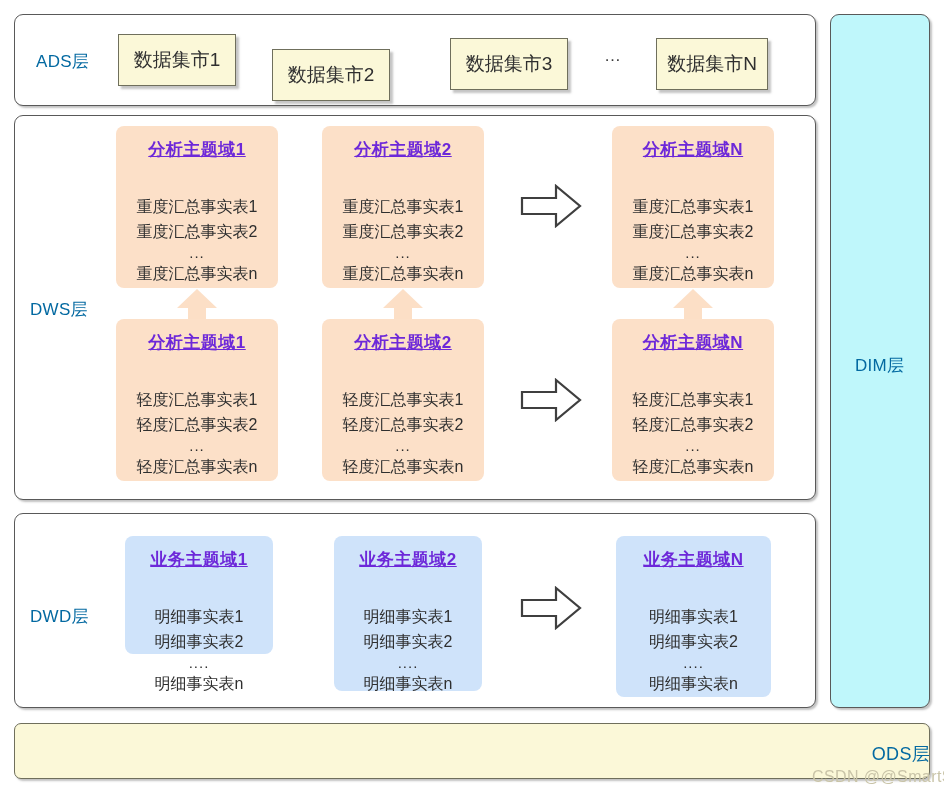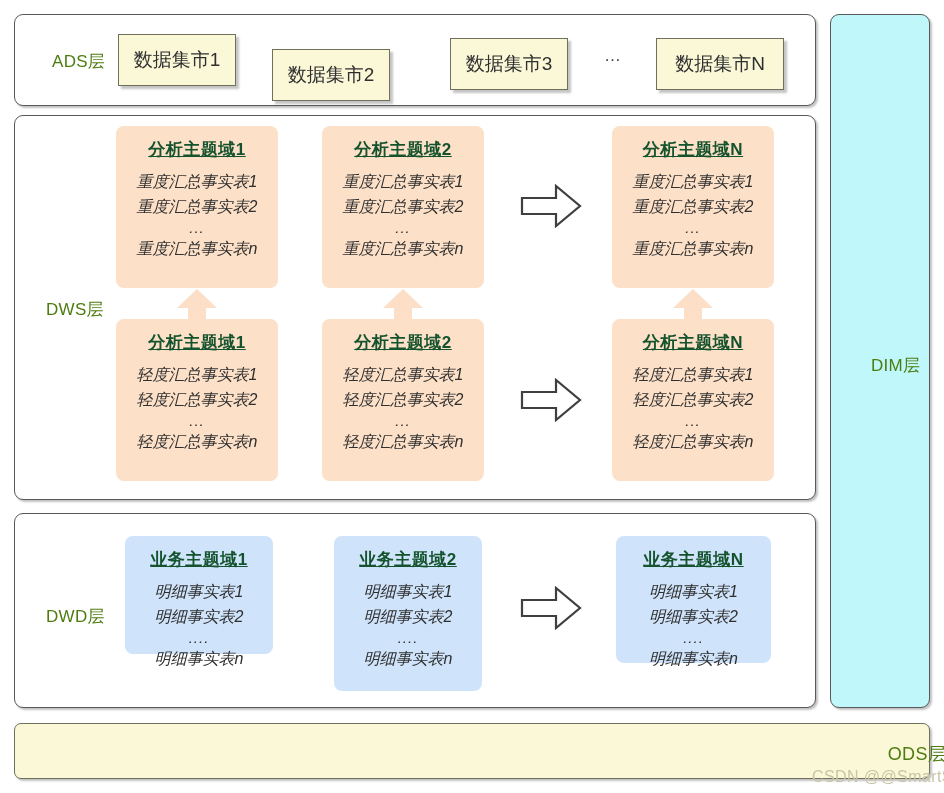--- a/index.html
+++ b/index.html
@@ -27,24 +27,23 @@
     position: absolute;
     box-sizing: border-box;
     border: 1.6px solid #595959;
     border-radius: 9px;
     background: #ffffff;
     box-shadow: 2px 2px 2px rgba(120,120,120,0.45);
   }
   .layer-label {
     position: absolute;
     font-size: 17px;
-    color: #4d7c0f;
+    color: #0369a1;
     letter-spacing: 0.3px;
     white-space: nowrap;
-    margin-left: 16px;
   }
 
   
   #ads-layer {
     left: 14px; top: 14px;
     width: 802px; height: 92px;
   }
   #ads-label { left: 36px; top: 50px; }
   .mart-box {
     position: absolute;
@@ -109,31 +108,30 @@
   }
   .card.heavy, .card.light {
     background: #fce0c8;
   }
   .card.detail {
     background: #cfe3fa;
   }
   .card-title {
     font-size: 17px;
     font-weight: bold;
-    color: #14532d;
+    color: #6d28d9;
     text-decoration: underline;
     letter-spacing: 0.5px;
     line-height: 20px;
   }
   .card-lines {
-    margin-top: 9px;
+    margin-top: 34px;
     font-size: 16px;
     color: #2f2f2f;
     line-height: 25px;
-    font-style: italic;
   }
   .card-lines .dots {
     display: block;
     line-height: 17px;
     font-size: 15px;
     letter-spacing: 1px;
     color: #2f2f2f;
   }
 
   
@@ -176,21 +174,21 @@
 
 <div id="canvas">
 
   <div class="layer-box" id="ads-layer"></div>
   <div class="layer-label" id="ads-label">ADS层</div>
 
   <div class="mart-box" style="left:118px; top:34px; width:118px; height:52px;">数据集市1</div>
   <div class="mart-box" style="left:272px; top:49px; width:118px; height:52px;">数据集市2</div>
   <div class="mart-box" style="left:450px; top:38px; width:118px; height:52px;">数据集市3</div>
   <div id="ads-ellipsis">…</div>
-  <div class="mart-box" style="left:656px; top:38px; width:128px; height:52px;">数据集市N</div>
+  <div class="mart-box" style="left:656px; top:38px; width:112px; height:52px;">数据集市N</div>
 
   <div class="layer-box" id="dws-layer"></div>
   <div class="layer-label" id="dws-label">DWS层</div>
 
   <div class="card heavy" style="left:116px; top:126px; width:162px; height:162px;">
     <div class="card-title">分析主题域1</div>
     <div class="card-lines">
       <div>重度汇总事实表1</div>
       <div>重度汇总事实表2</div>
       <span class="dots">...</span>
@@ -298,21 +296,21 @@
       <div>明细事实表n</div>
     </div>
   </div>
 
   <div class="arrow-h" style="left:520px; top:586px;">
     <svg width="62" height="44" viewBox="0 0 62 44">
       <polygon points="2,14 36,14 36,2 60,22 36,42 36,30 2,30" fill="#ffffff" stroke="#3f3f3f" stroke-width="2.2" stroke-linejoin="miter"></polygon>
     </svg>
   </div>
 
-  <div class="card detail" style="left:616px; top:536px; width:155px; height:127px;">
+  <div class="card detail" style="left:616px; top:536px; width:155px; height:161px;">
     <div class="card-title">业务主题域N</div>
     <div class="card-lines">
       <div>明细事实表1</div>
       <div>明细事实表2</div>
       <span class="dots">....</span>
       <div>明细事实表n</div>
     </div>
   </div>
 
   <div class="layer-box" id="dim-layer"></div>

